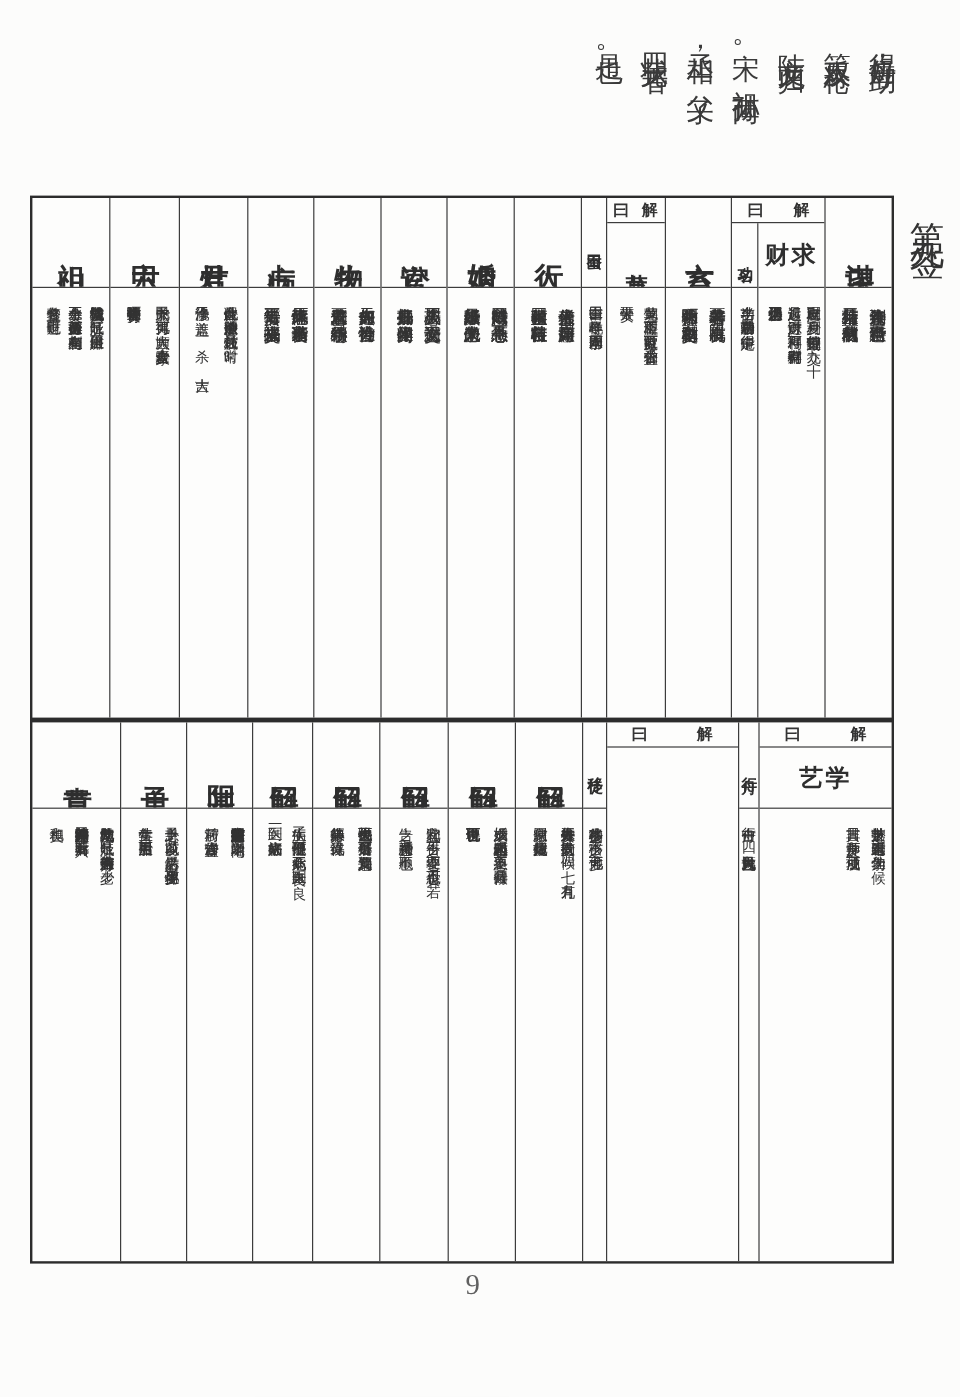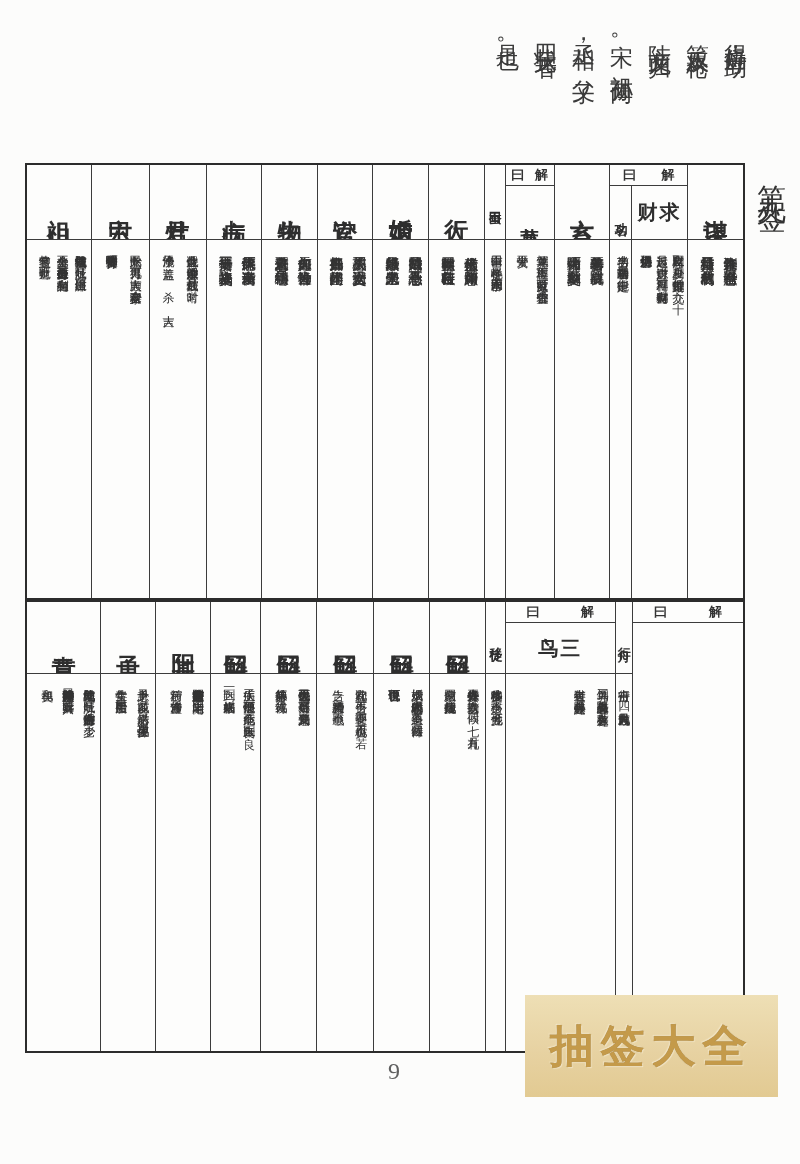--- a/index.html
+++ b/index.html
@@ -221,41 +221,41 @@
         </div>
       </div>
     </div>
   <div class="ftable" id="table2">
       <div class="group" style="flex: 108 0 0px;">
         <div class="gstrip">
           <span>曰</span>
           <span>解</span>
         </div>
         <div class="gitems">
+          <div class="gitem" style="flex: 50 0 0px;">
+            <div class="clabel h" style="height: 50px;">艺学</div>
+            <div class="cbody" style="font-size: 12px;">
+              <div class="tcol" style="line-height: 21px;">卜学技艺之卦　上春时运未到　勿学为佳　候</div>
+              <div class="tcol" style="line-height: 21px;">其吉日　拜良师学之　便可成功</div>
+            </div>
+          </div>
         </div>
       </div>
       <div class="cell" style="flex: 16 0 0px;">
         <div class="clabel vsm" style="height: 71px;">行舟</div>
         <div class="cbody" style="font-size: 12px;">
           <div class="tcol" style="line-height: 14px;">行舟中吉　四　九月顺风大吉也</div>
         </div>
       </div>
       <div class="group" style="flex: 107 0 0px;">
         <div class="gstrip">
           <span>曰</span>
           <span>解</span>
         </div>
         <div class="gitems">
-          <div class="gitem" style="flex: 54 0 0px;">
-            <div class="clabel h" style="height: 50px;">鸟三</div>
-            <div class="cbody" style="font-size: 12px;">
-              <div class="tcol" style="line-height: 23px;">饲养三鸟　春夏养之恐有阻失　秋冬养之有大</div>
-              <div class="tcol" style="line-height: 23px;">年有失过者　今年二月起养之兴旺</div>
-            </div>
-          </div>
         </div>
       </div>
       <div class="cell" style="flex: 18 0 0px;">
         <div class="clabel vsm" style="height: 71px;">移徒</div>
         <div class="cbody" style="font-size: 12px;">
           <div class="tcol" style="line-height: 14px;">移徒本乡勿移　移之不吉　他乡尤可</div>
         </div>
       </div>
       <div class="cell" style="flex: 54 0 0px;">
         <div class="clabel v" style="height: 71px;">解曰</div>
@@ -311,17 +311,14 @@
         <div class="cbody" style="font-size: 12px;">
           <div class="tcol" style="line-height: 21px;">此地横龙坠气结穴　气脉足旺　但嫌右方有杀冲伤　老少</div>
           <div class="tcol" style="line-height: 21px;">葬时宜消掩冲杀并修水神归口　葬后财丁兴旺</div>
           <div class="tcol" style="line-height: 21px;">和美也</div>
         </div>
       </div>
     </div>
 
   <div class="page-number">9</div>
 
-  <div class="watermark">
-    <span>抽签大全</span>
-  </div>
 
 </div>
 
 </body></html>

